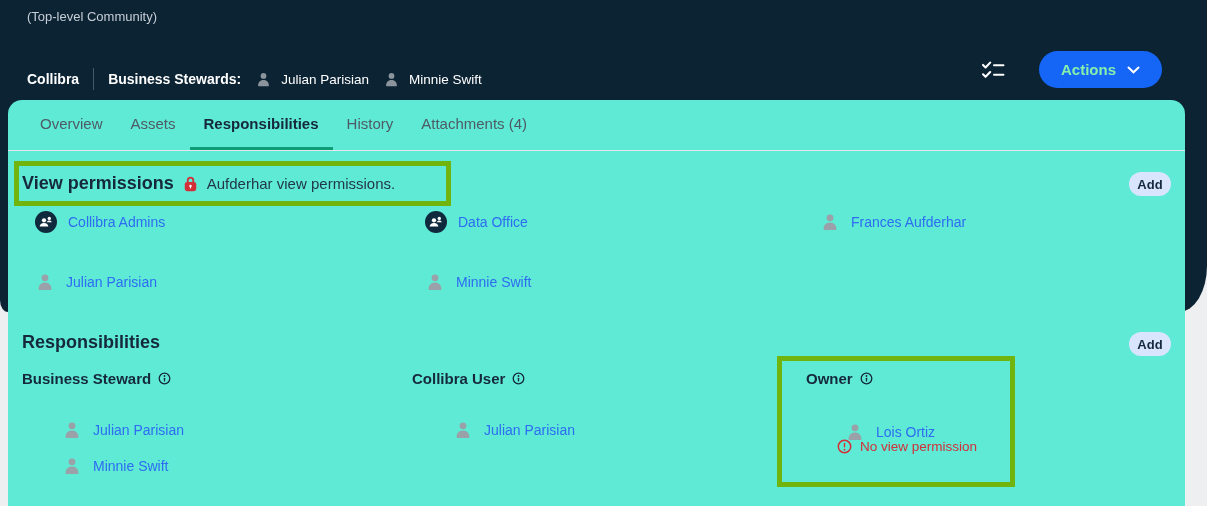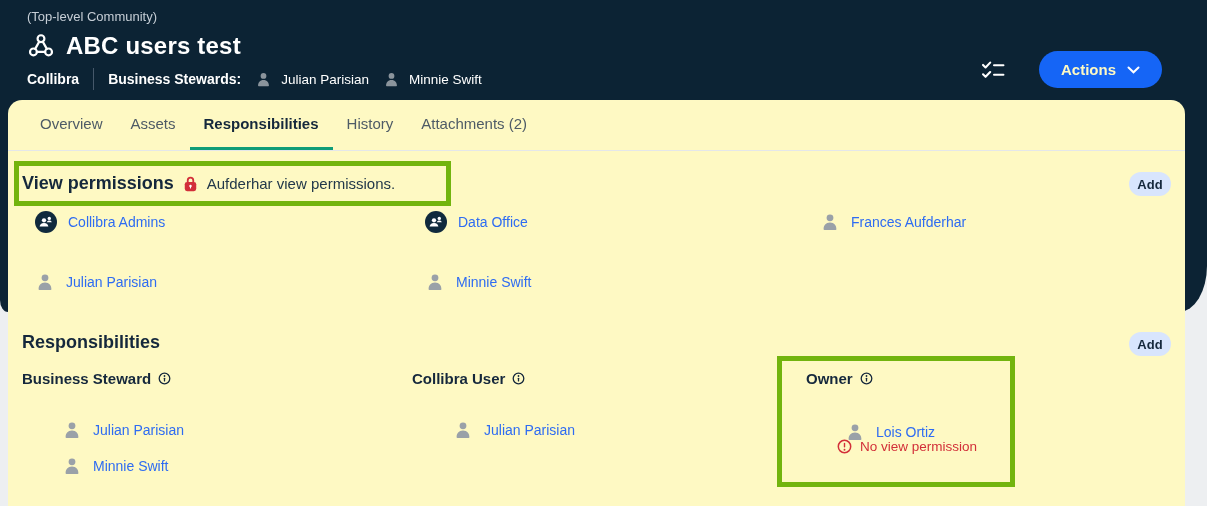--- a/index.html
+++ b/index.html
@@ -16,26 +16,26 @@
   .title-row { position:absolute; left:27px; top:32px; display:flex; align-items:center; gap:11px; }
   .title-row h1 { font-size:24px; font-weight:700; letter-spacing:.2px; color:#fff; }
   .meta-row { position:absolute; left:27px; top:68px; display:flex; align-items:center; gap:14px; height:22px; }
   .meta-type { font-size:14px; font-weight:700; }
   .vdiv { width:1px; height:22px; background:#46586a; }
   .stewards-label { font-size:14px; font-weight:700; }
   .steward { display:flex; align-items:center; gap:9px; font-size:13.5px; color:#fff; cursor:pointer; }
   .hdr-actions { position:absolute; right:45px; top:51px; display:flex; align-items:center; gap:34px; }
   .tasks-btn { display:flex; align-items:center; cursor:pointer; }
   .actions-btn { display:flex; align-items:center; gap:11px; height:37px; padding:0 22px;
-    background:#1565f6; border:none; border-radius:20px; color:#fef9c3; font-size:15px;
+    background:#1565f6; border:none; border-radius:20px; color:#86efac; font-size:15px;
     font-weight:700; font-family:"Liberation Sans", sans-serif; cursor:pointer; }
 
   
   .card { position:absolute; left:8px; top:100px; width:1177px; height:406px;
-    background:#fef9c3; border-radius:14px 14px 0 0; }
+    background:#5eead4; border-radius:14px 14px 0 0; }
 
   .tabs { display:flex; align-items:stretch; height:51px; padding-left:18px;
     border-bottom:1px solid #e4e7ea; }
   .tab { display:flex; align-items:center; padding:0 14px; font-size:15px; color:#4e5b66;
     border-bottom:3px solid transparent; cursor:pointer; }
   .tab.active { color:#15283c; font-weight:700; border-bottom-color:#0f9d78; }
 
   .sec-title { font-size:18px; font-weight:700; color:#15283c; }
   .vp-head { position:absolute; left:14px; top:68px; display:flex; align-items:center; gap:9px; height:30px; }
   .vp-note { font-size:15px; color:#22384a; }
@@ -62,33 +62,20 @@
 </style>
 </head>
 <body>
 
 <div class="screen">
   <div class="dark-band"></div>
 
   <header class="hdr">
     <div class="breadcrumb">(Top-level Community)</div>
 
-    <div class="title-row">
-      <span class="icn">
-        <svg width="28" height="26" viewBox="0 0 27 25" fill="none" stroke="#ffffff" stroke-width="2.1" stroke-linecap="round">
-          <circle cx="13.5" cy="5.4" r="3.3"></circle>
-          <circle cx="6.2" cy="18.2" r="3.3"></circle>
-          <circle cx="20.8" cy="18.2" r="3.3"></circle>
-          <path d="M11.8 8.3 7.9 15.3"></path>
-            <path d="M15.2 8.3l3.9 7"></path>
-            <path d="M9.6 18.2h7.8"></path>
-        </svg>
-      </span>
-      <h1>ABC users test</h1>
-    </div>
 
     <div class="meta-row">
       <span class="meta-type">Collibra</span>
       <span class="vdiv"></span>
       <span class="stewards-label">Business Stewards:</span>
       <span class="steward">
         <span class="icn">
           <svg width="17" height="17" viewBox="0 0 20 20">
             <circle cx="10" cy="5.8" r="3.4" fill="#8b949c"></circle>
             <path d="M10 10.5c-4.3 0-6.4 3-6.4 6.7 0 .5.3.8.8.8h11.2c.5 0 .8-.3.8-.8 0-3.7-2.1-6.7-6.4-6.7z" fill="#8b949c"></path>
@@ -127,21 +114,21 @@
     </div>
   </header>
 
   <main class="card">
 
     <nav class="tabs">
       <div class="tab">Overview</div>
       <div class="tab">Assets</div>
       <div class="tab active">Responsibilities</div>
       <div class="tab">History</div>
-      <div class="tab">Attachments (2)</div>
+      <div class="tab">Attachments (4)</div>
     </nav>
 
     <div class="vp-head">
       <span class="sec-title">View permissions</span>
       <span class="icn">
         <svg width="15" height="17" viewBox="0 0 14 16">
           <path d="M4.4 7V5a2.6 2.6 0 0 1 5.2 0v2" stroke="#d22f39" stroke-width="1.7" fill="none"></path>
           <rect x="1.6" y="6.6" width="10.8" height="8.6" rx="2.2" fill="#d22f39"></rect>
           <circle cx="7" cy="10.3" r="1.15" fill="#ffffff"></circle>
           <rect x="6.5" y="10.8" width="1" height="2" rx=".5" fill="#ffffff"></rect>

